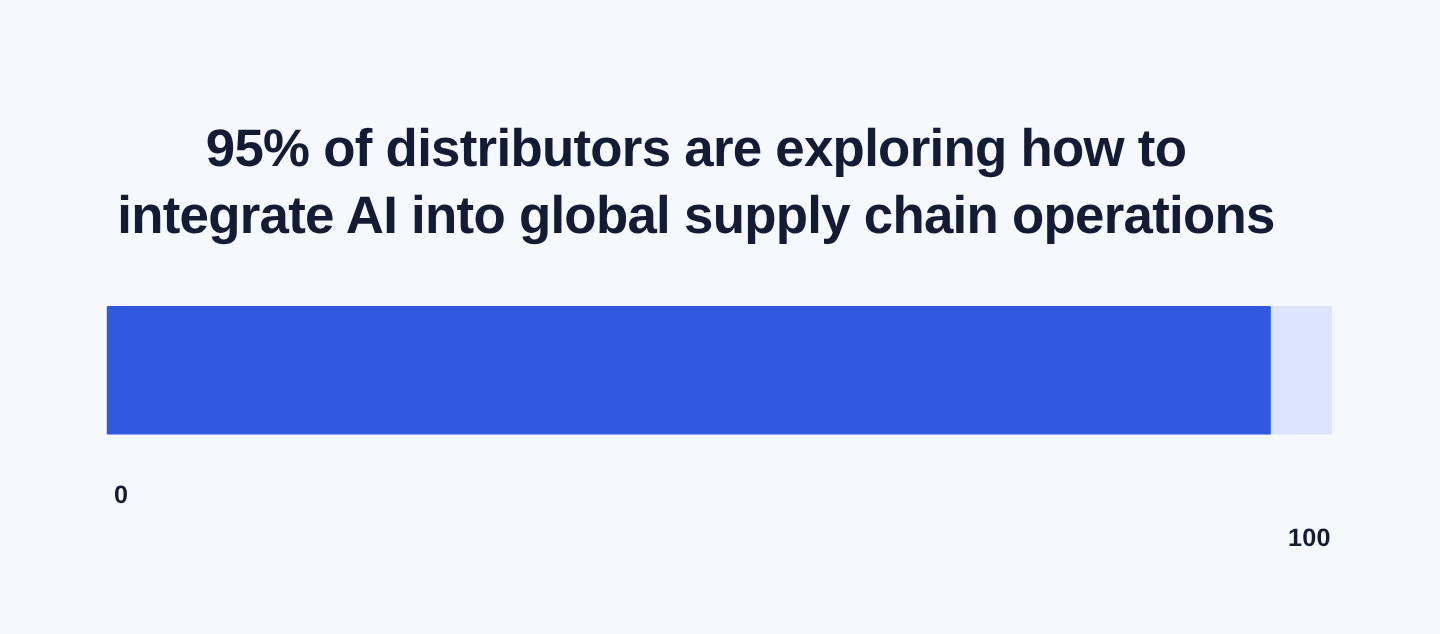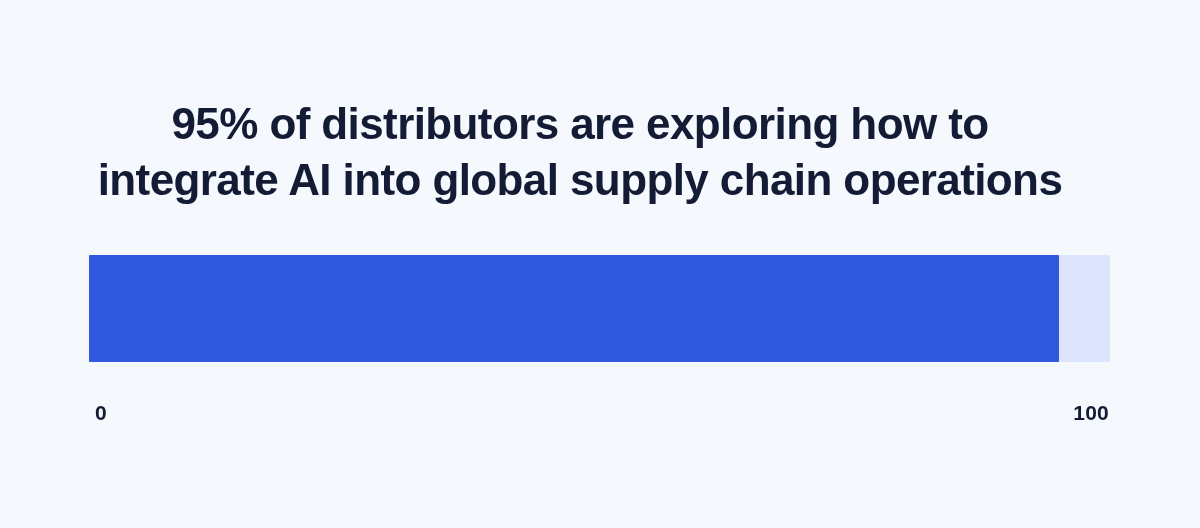--- a/index.html
+++ b/index.html
@@ -87,20 +87,21 @@
     letter-spacing: 0.2px;
     color: #141b34;
   }
 
   .axis-label.min {
     padding-left: 6px;
   }
 
   .axis-label.max {
     padding-right: 1px;
+    margin-top: 36px;
   }
 </style>
 </head>
 <body style="background: rgb(245, 248, 253);">
 
 <div class="figure">
 
   <div class="chart-title" style="color: rgb(20, 27, 52);">95% of distributors are exploring how to
 integrate AI into global supply chain operations</div>
 

